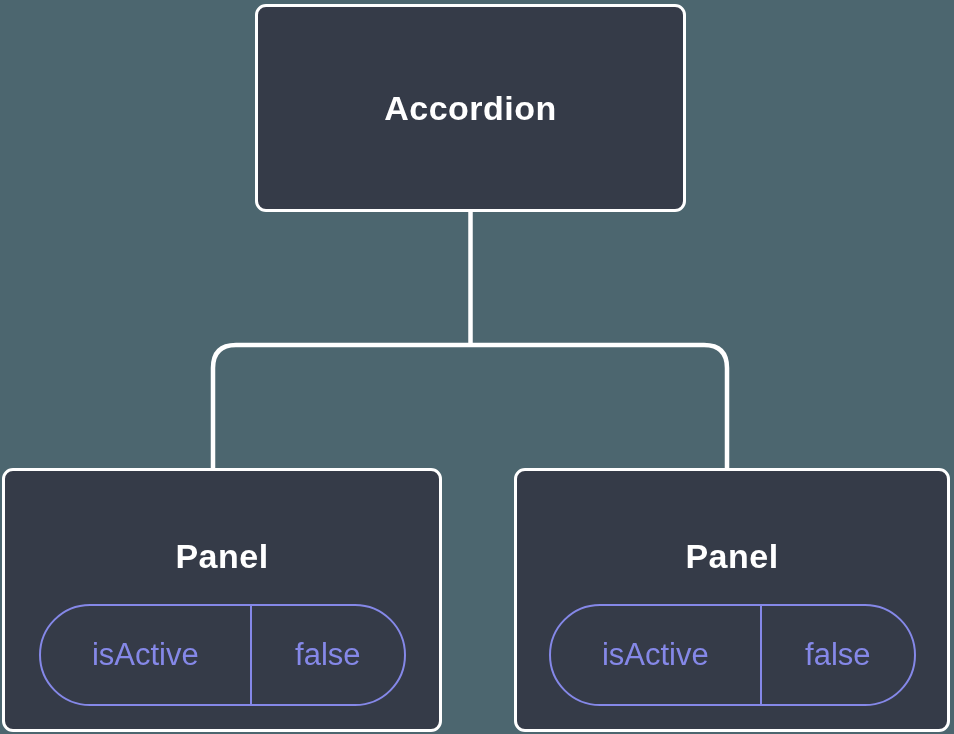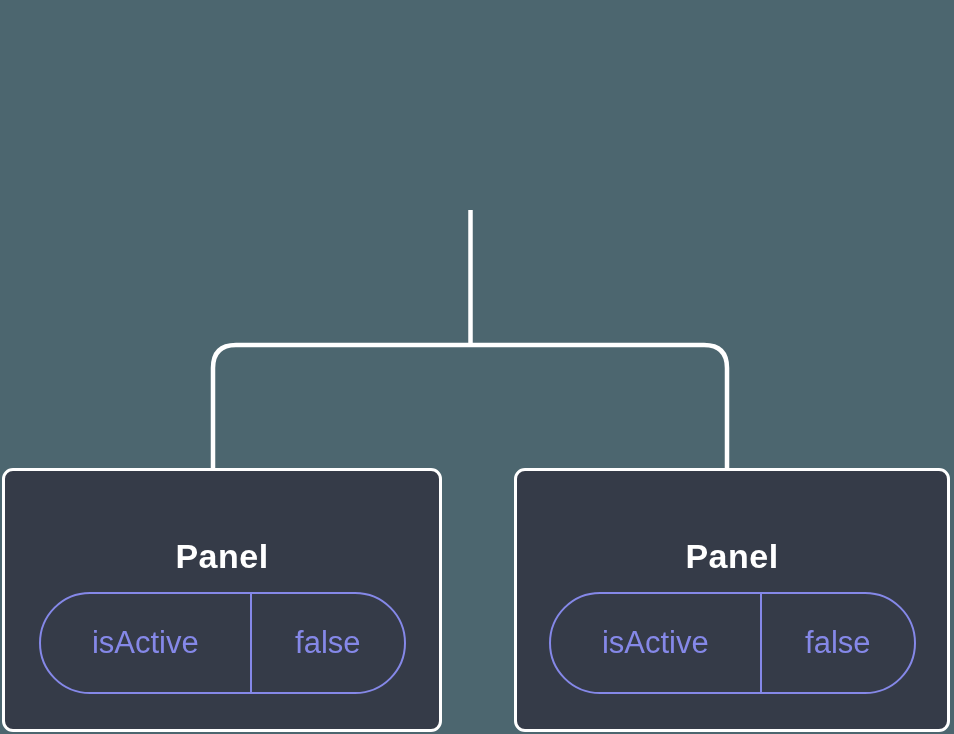--- a/index.html
+++ b/index.html
@@ -50,21 +50,21 @@
   }
   .node-panel{
     top:468px;
     height:264px;
     display:flex;flex-direction:column;align-items:center;
     padding-top:61px;
   }
   .node-panel-left{left:2px;width:440px;}
   .node-panel-right{left:514px;width:436px;}
   .state-pill{
-    margin-top:12px;
+    margin-top:24px;
     width:367px;height:102px;
     border:2.5px solid var(--state-accent);
     border-radius:51px;
     display:flex;
     align-items:stretch;
     overflow:hidden;
   }
   .state-cell{
     display:flex;align-items:center;justify-content:center;
     color:var(--state-accent);
@@ -83,20 +83,23 @@
 </head>
 <body>
 
 <div class="canvas">
 
   <svg class="connectors" viewBox="0 0 954 734" xmlns="http://www.w3.org/2000/svg">
     <path d="M470.5 210 L470.5 345"></path>
     <path d="M213 470 L213 368 Q213 345 236 345 L704 345 Q727 345 727 368 L727 470"></path>
   </svg>
 
+  <div class="node node-root">
+    <span class="node-label">Accordion</span>
+  </div>
 
   <div class="node node-panel node-panel-left">
     <span class="node-label">Panel</span>
     <div class="state-pill">
       <span class="state-cell state-cell-key">isActive</span>
       <span class="state-cell state-cell-value">false</span>
     </div>
   </div>
 
   <div class="node node-panel node-panel-right">

